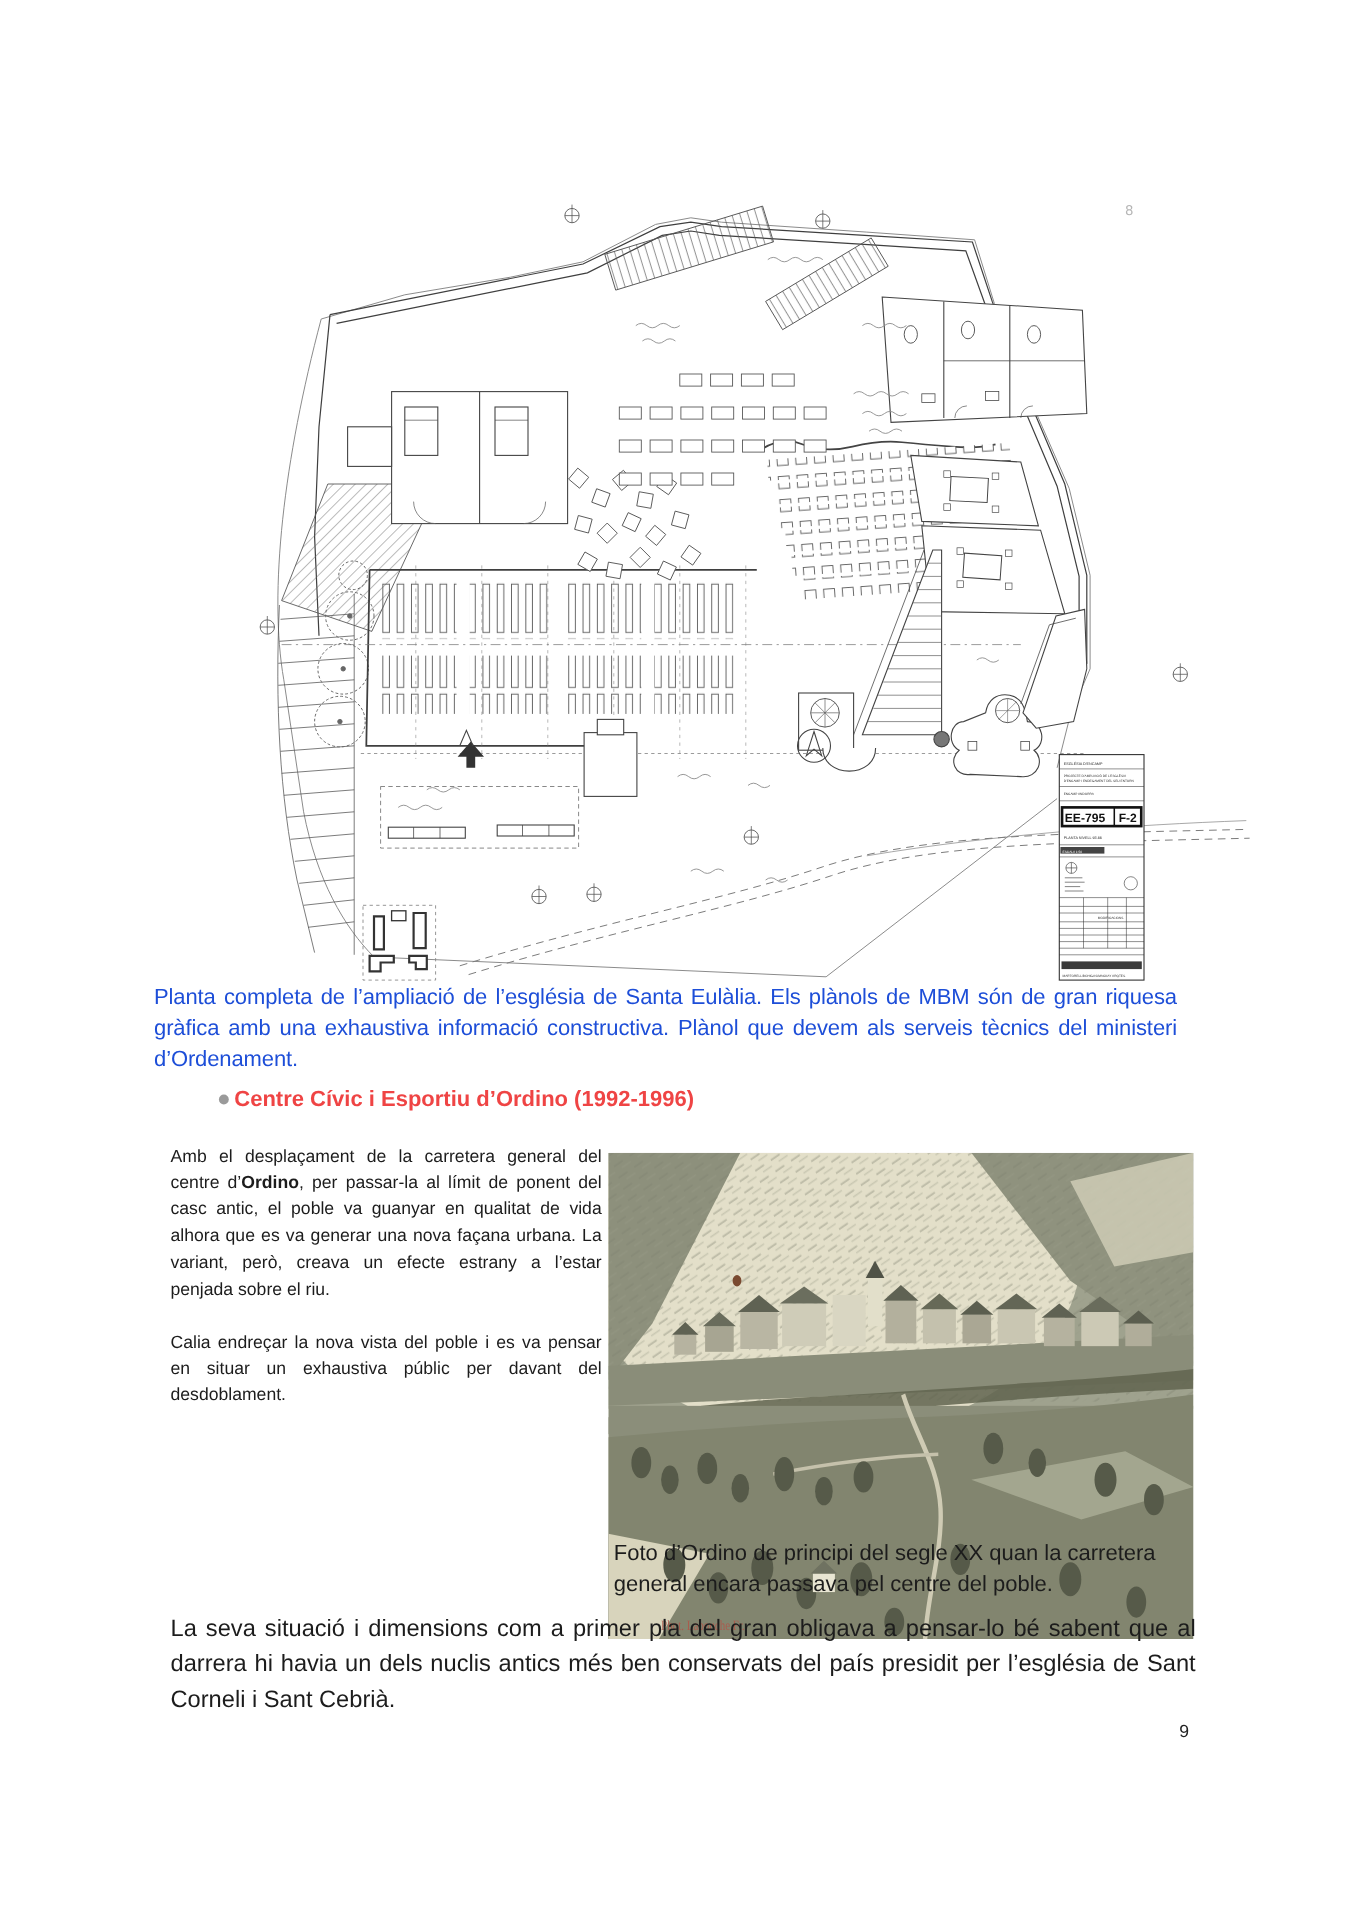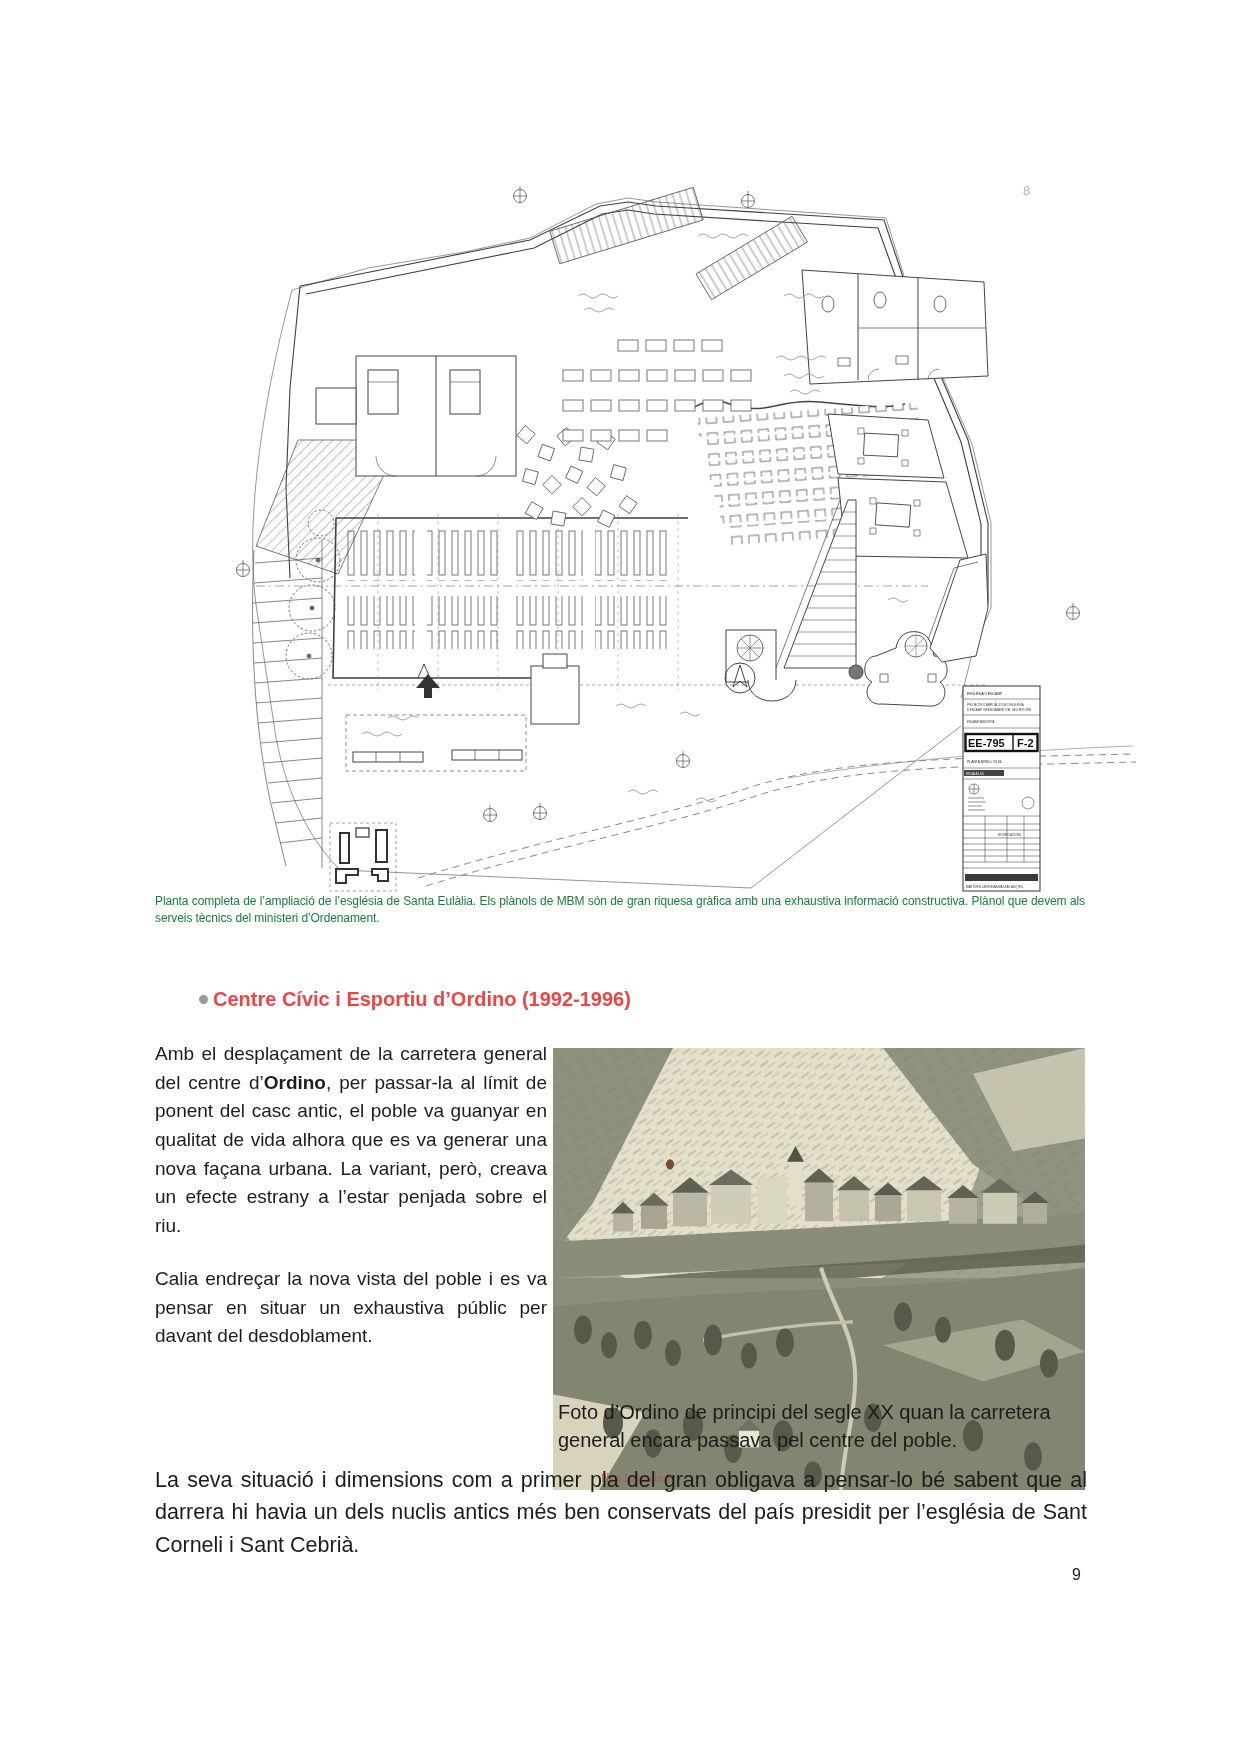--- a/index.html
+++ b/index.html
@@ -1,27 +1,27 @@
 <!DOCTYPE html>
 <html><head>
 <meta charset="utf-8">
 <style>
   html,body{margin:0;padding:0;background:#888;}
   .page{position:relative;width:1241px;height:1755px;background:#ffffff;margin:0 auto;
         font-family:"Liberation Sans",sans-serif;color:#1e1e1e;overflow:hidden;}
   .plan-wrap{position:absolute;left:228px;top:178px;width:920px;height:714px;}
   .plan-wrap svg{display:block;width:100%;height:100%;}
   .artifact8{position:absolute;left:1023px;top:183px;font-size:13px;color:#b5b5b5;}
-  .fig-caption{position:absolute;left:155px;top:893px;width:930px;
-        font-size:12px;line-height:1.4;text-align:justify;color:#15803d;letter-spacing:-0.1px;}
+  .fig-caption{position:absolute;left:140px;top:893px;width:930px;
+        font-size:20px;line-height:1.4;text-align:justify;color:#1d4ed8;letter-spacing:-0.1px;}
   .heading{position:absolute;left:155px;top:988px;width:800px;font-size:20px;font-weight:bold;color:#ef4444;
         padding-left:58px;}
   .heading .bullet{position:absolute;left:44px;top:7px;width:9px;height:9px;border-radius:50%;background:#9a9a9a;}
   .leftcol{position:absolute;left:155px;top:1040px;width:392px;
-        font-size:19px;line-height:1.51;text-align:justify;color:#1c1c1c;}
+        font-size:16px;line-height:1.51;text-align:justify;color:#1c1c1c;}
   .leftcol p{margin:0 0 24px 0;}
   .photo{position:absolute;left:553px;top:1048px;width:532px;height:442px;overflow:hidden;}
   .photo svg{display:block;width:100%;height:100%;}
   .photo-caption{position:absolute;left:558px;top:1398px;width:510px;
         font-size:20px;line-height:1.42;color:#1c1c1c;}
   .para3{position:absolute;left:155px;top:1464px;width:932px;
         font-size:21.5px;line-height:1.5;text-align:justify;color:#1c1c1c;}
   .pagenum{position:absolute;left:1072px;top:1566px;font-size:16px;color:#222;}
   .tb-small{font-size:3.4px;fill:#222;font-family:"Liberation Sans",sans-serif;}
   .tb-big{font-size:11px;font-weight:bold;fill:#111;font-family:"Liberation Sans",sans-serif;}

